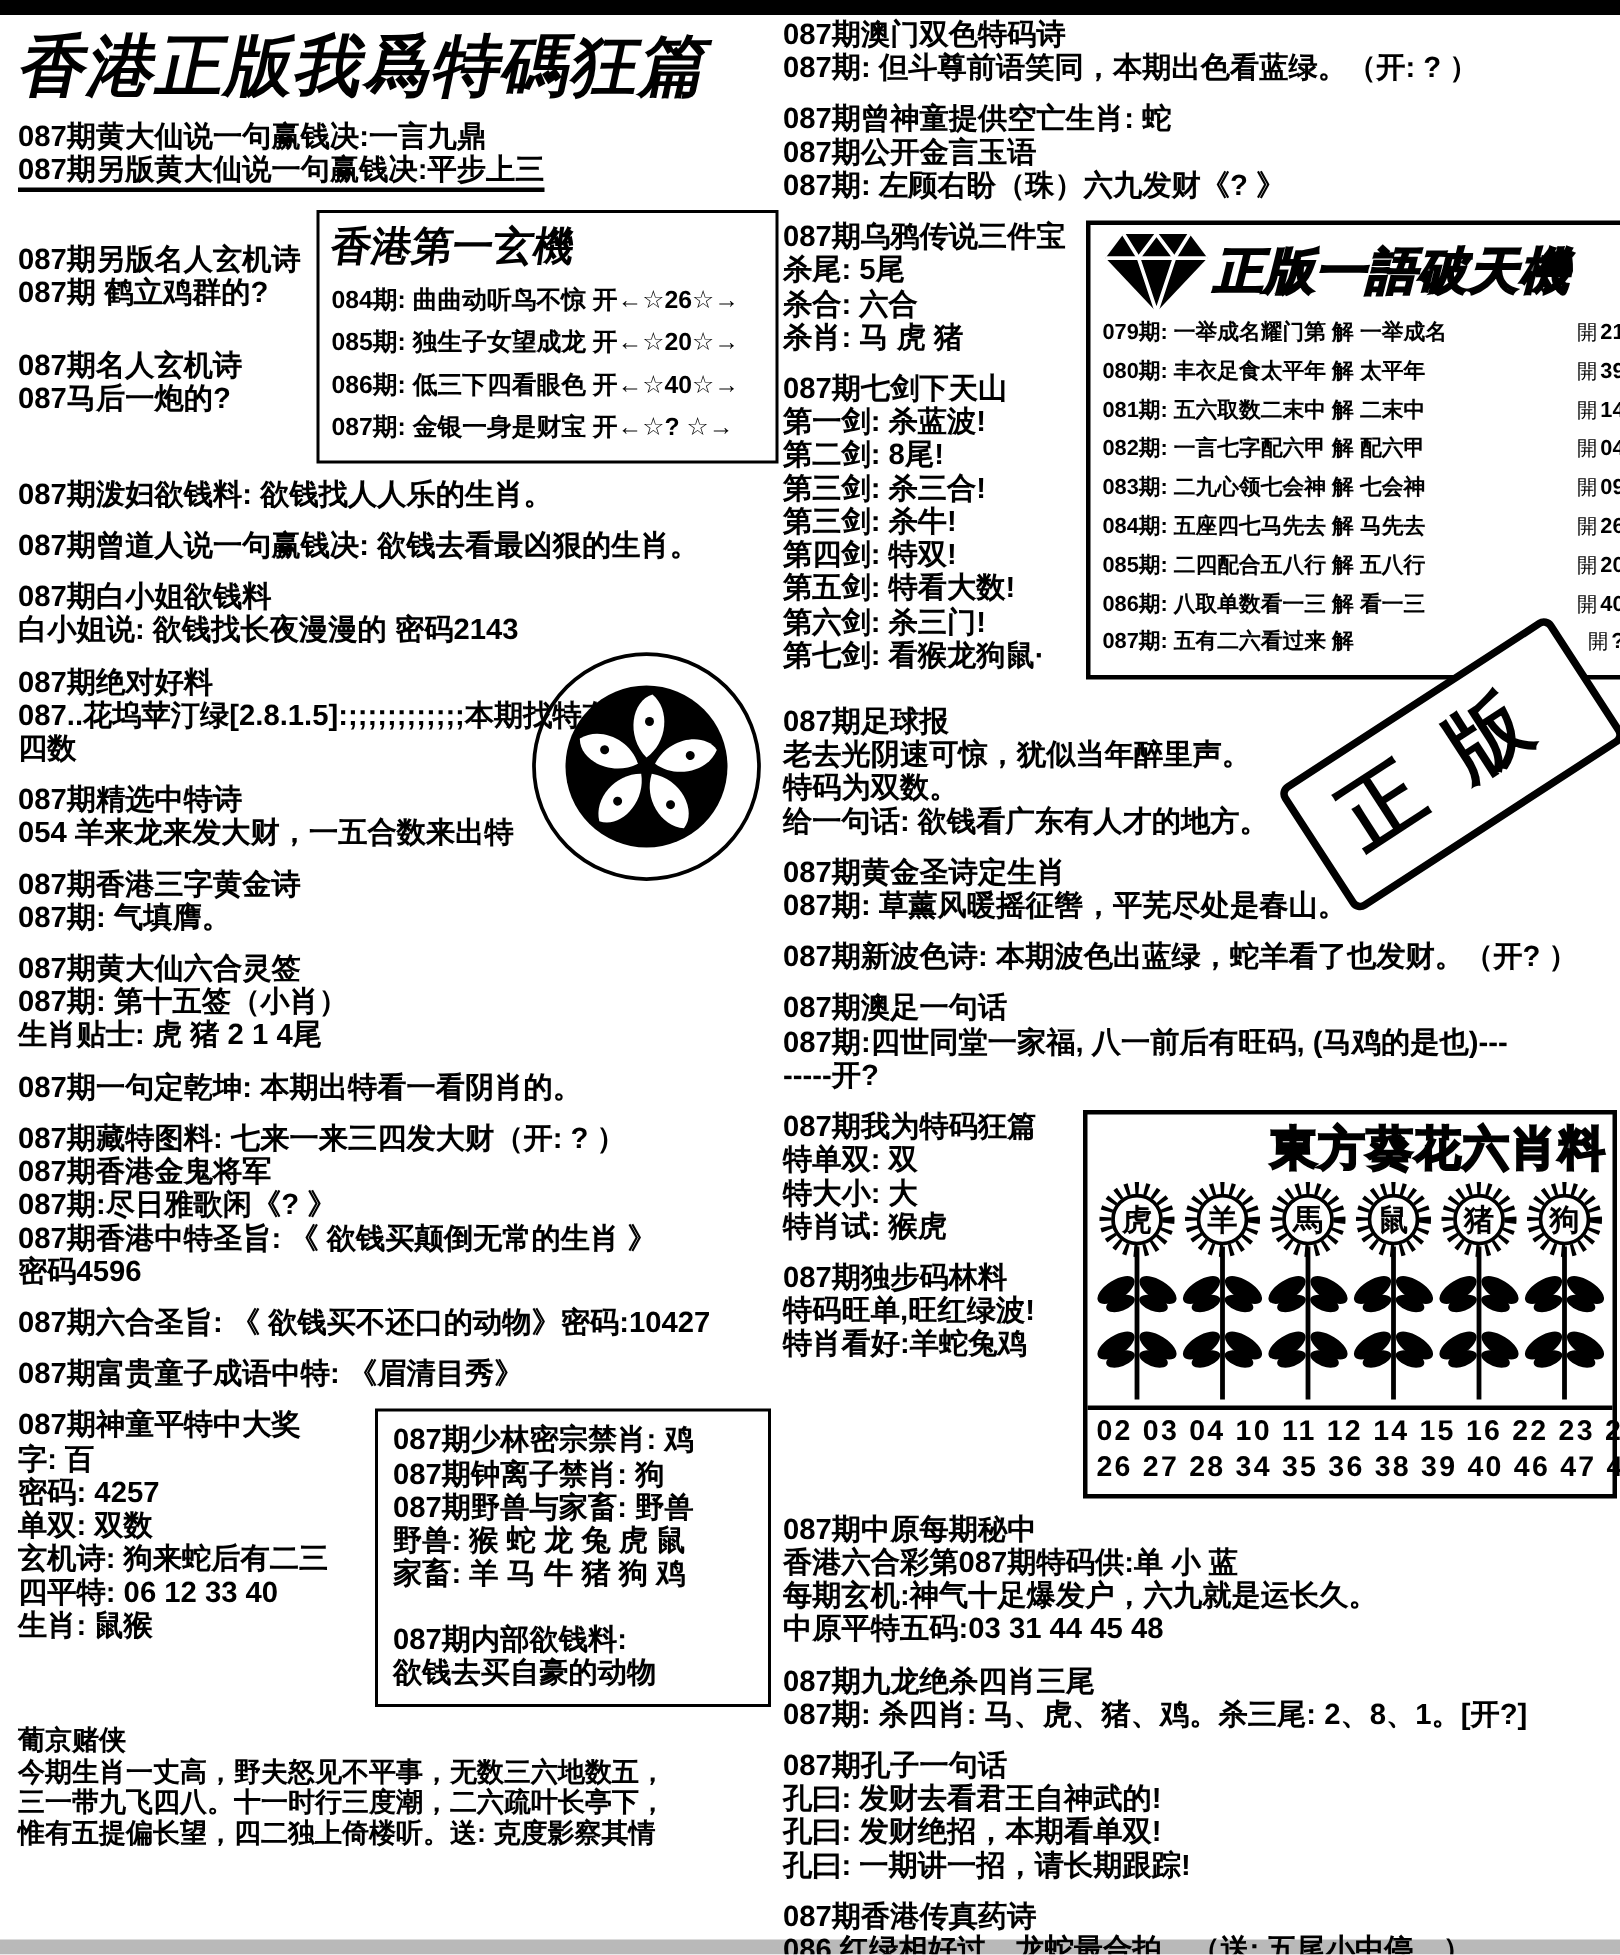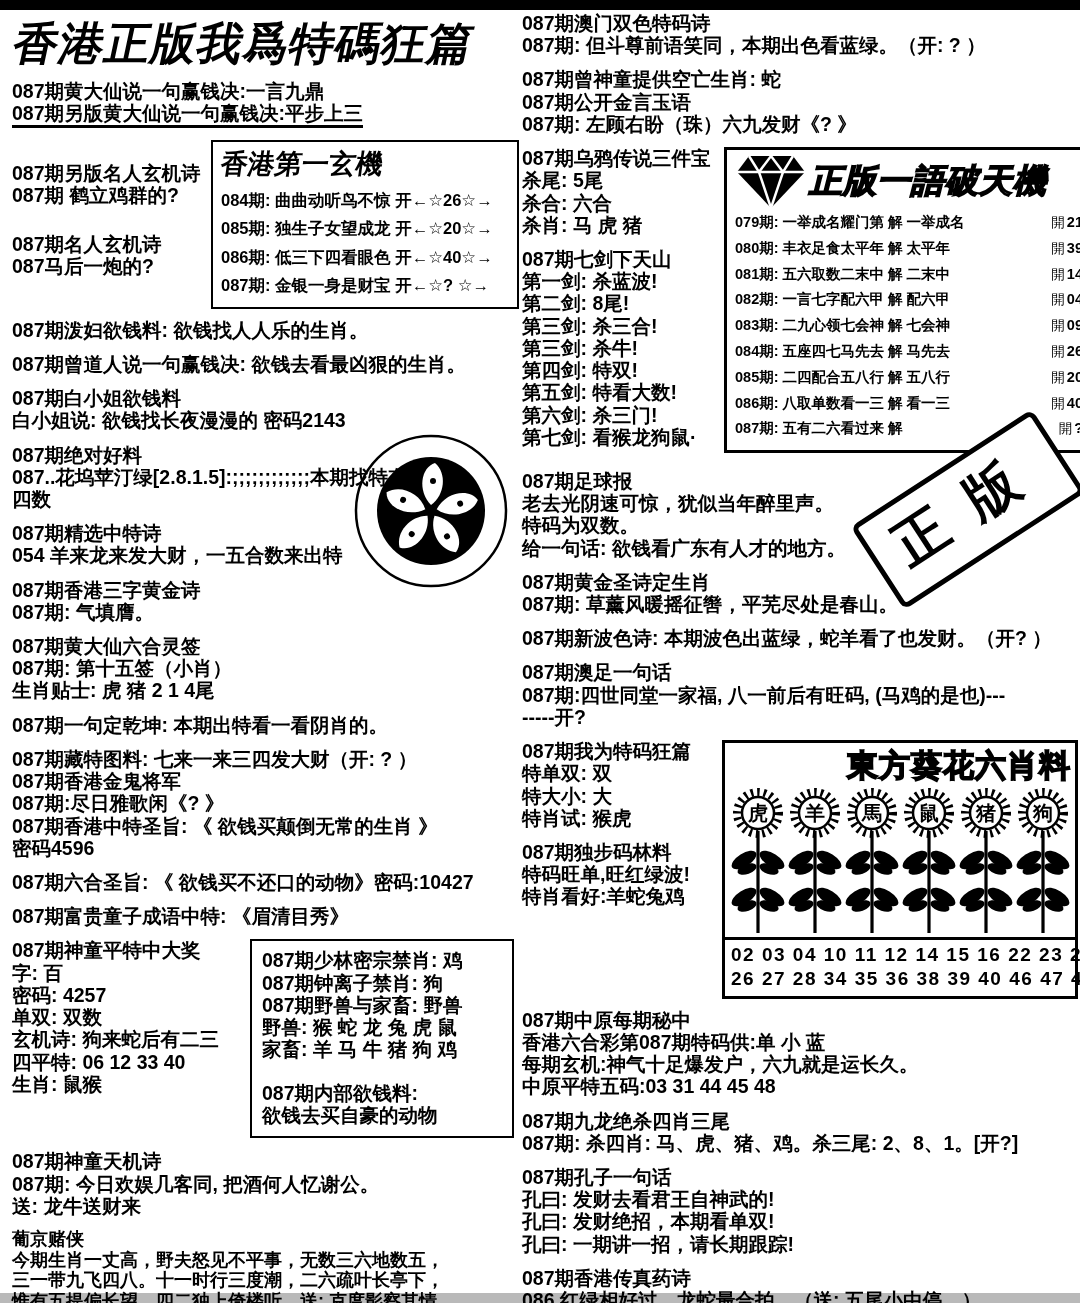--- a/index.html
+++ b/index.html
@@ -148,25 +148,20 @@
             <div class="ln">087期钟离子禁肖: 狗</div>
             <div class="ln">087期野兽与家畜: 野兽</div>
             <div class="ln">野兽: 猴 蛇 龙 兔 虎 鼠</div>
             <div class="ln">家畜: 羊 马 牛 猪 狗 鸡</div>
             <div class="ln"></div>
             <div class="ln">087期内部欲钱料:</div>
             <div class="ln">欲钱去买自豪的动物</div>
           </div>
       </div>
 
-      <div class="sec">
-          <div class="ln">087期神童天机诗</div>
-          <div class="ln">087期: 今日欢娱几客同, 把酒何人忆谢公。</div>
-          <div class="ln">送: 龙牛送财来</div>
-        </div>
       <div class="sec pj">
           <div class="ln">葡京赌侠</div>
           <div class="ln">今期生肖一丈高，野夫怒见不平事，无数三六地数五，</div>
           <div class="ln">三一带九飞四八。十一时行三度潮，二六疏叶长亭下，</div>
           <div class="ln">惟有五提偏长望，四二独上倚楼听。送: 克度影察其情</div>
         </div>
     </div>
 
     <div class="col-right">
       <div class="sec">

